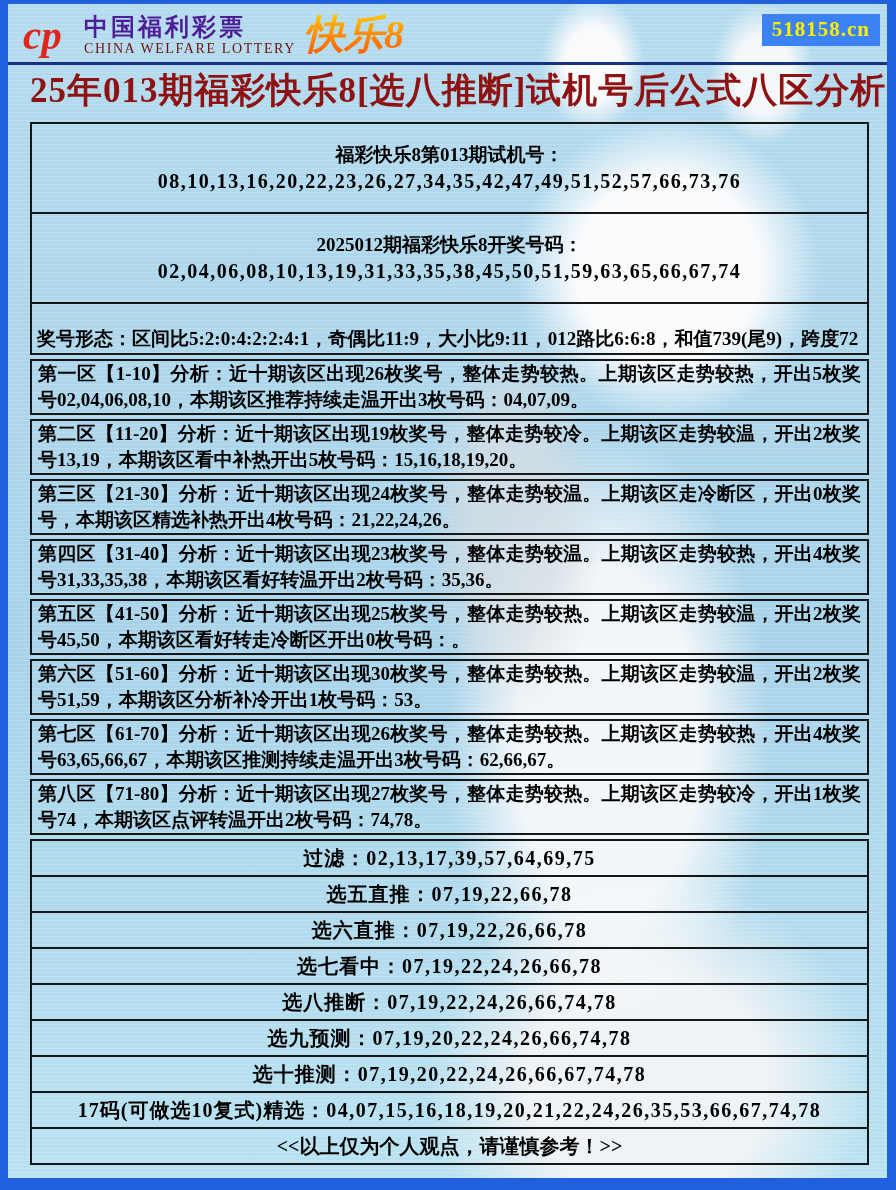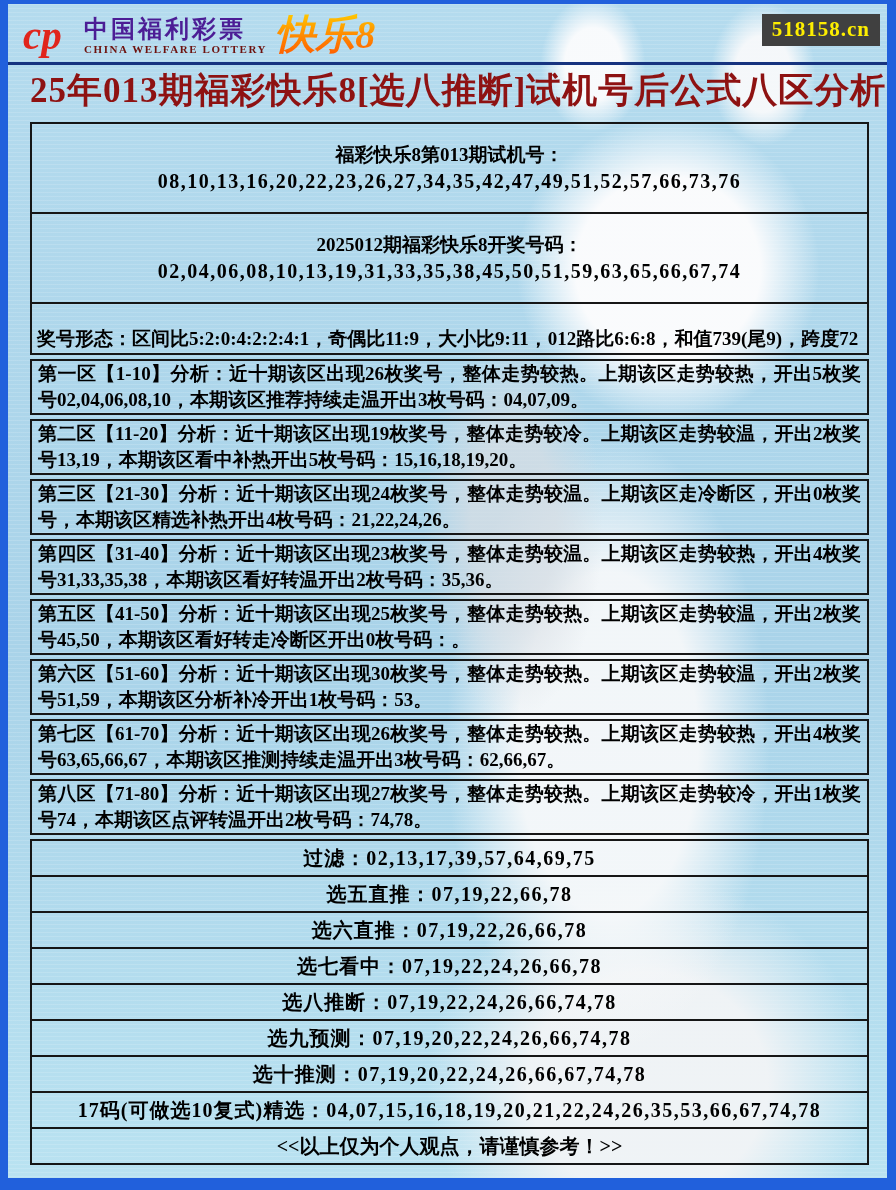--- a/index.html
+++ b/index.html
@@ -30,34 +30,34 @@
       linear-gradient(180deg,#b4dbee 0%, #a9d3e9 55%, #b9e2f1 100%);
   }
 
   .layer { position:relative; z-index:1;border-radius:22px; }
 
   
   header { height:54px; display:flex; align-items:center; padding:8px 0 0 14px; position:relative; }
   .emblem { width:54px; height:50px; flex:0 0 auto; }
   .brand { margin-left:8px; }
   .brand-cn { font-size:24px; font-weight:bold; color:#4c1d95; letter-spacing:3px; line-height:27px; white-space:nowrap; }
-  .brand-en { font-size:11px; font-weight:bold; color:#6d110d; letter-spacing:1.6px; white-space:nowrap; }
+  .brand-en { font-size:14px; font-weight:normal; color:#6d110d; letter-spacing:1.6px; white-space:nowrap; }
   .product {
     margin-left:8px; font-size:40px; line-height:44px; font-weight:bold; font-style:italic;
     color:#ff8400; text-shadow:1px 1px 0 #e05e00; white-space:nowrap;
   }
   @supports (-webkit-background-clip:text) {
     .product {
       background:linear-gradient(180deg,#ffc400 5%,#ff9000 45%,#ff5f00 95%);
       -webkit-background-clip:text; -webkit-text-fill-color:transparent; text-shadow:none;
     }
   }
   .badge {
     position:absolute; right:7px; top:10px;
-    background:#404040; color:#fdee00;
+    background:#3b82f6; color:#fdee00;
     font-size:21px; font-weight:bold; letter-spacing:1px;
     padding:3px 10px 4px;
   }
 
   .header-divider { height:3px; background:#16337f; margin-top:4px; }
 
   h1.title {
     margin:3px 18px 8px 22px;
     font-size:35px; line-height:46px; font-weight:bold;
     color:#8e1212; letter-spacing:1px; white-space:nowrap;

